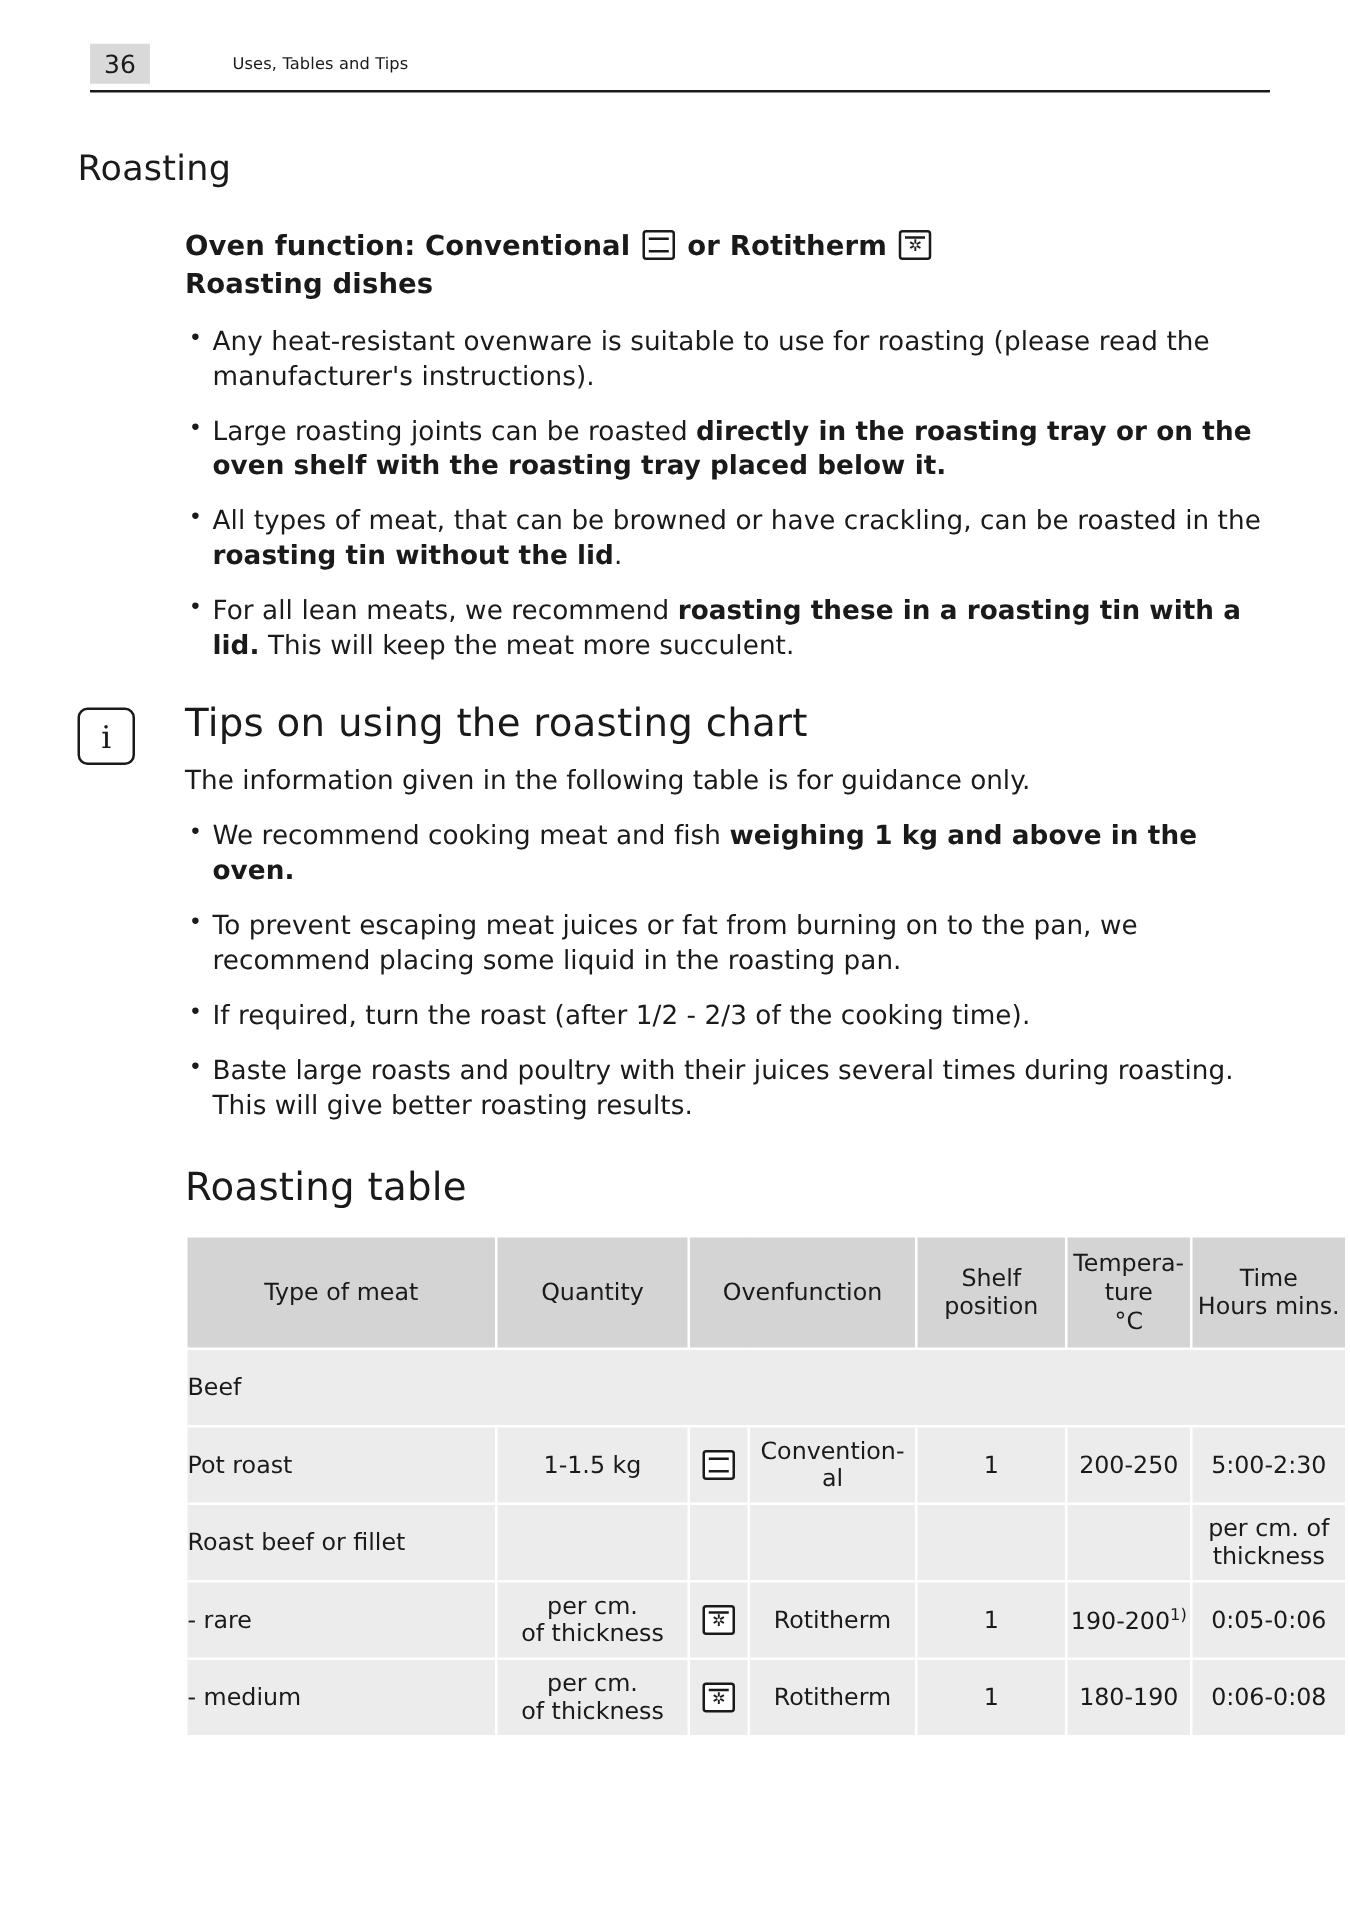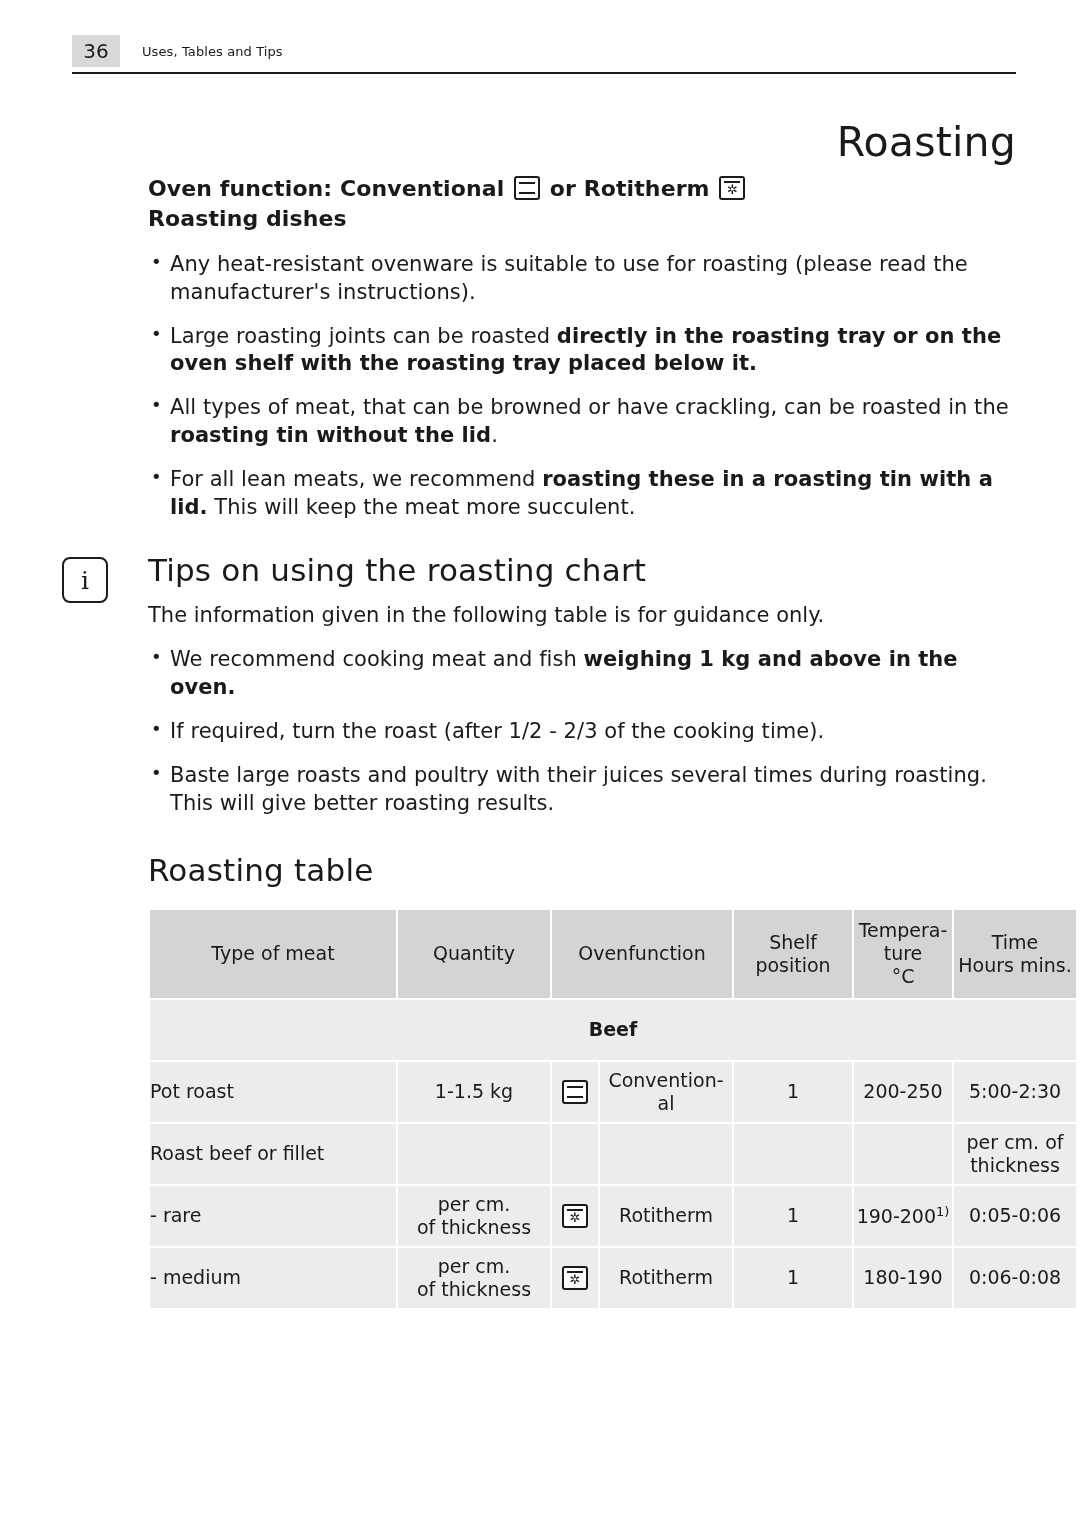--- a/index.html
+++ b/index.html
@@ -28,20 +28,21 @@
     position: absolute;
     top: 34px;
     left: 72px;
     width: 944px;
     height: 40px;
   }
   .header-row {
     display: flex;
     align-items: center;
     height: 34px;
+    gap: 44px;
   }
   .page-number {
     width: 48px;
     height: 32px;
     background: #d9d9d9;
     display: flex;
     align-items: center;
     justify-content: center;
     font-size: 20px;
     color: #1a1a1a;
@@ -63,25 +64,24 @@
 
   
   .content {
     position: absolute;
     left: 148px;
     top: 118px;
     width: 868px;
   }
 
   h1.section-title {
-    font-size: 41px;
-    font-weight: normal;
-    margin: 0 0 8px -86px;
+    font-size: 28px;
+    font-weight: normal;
+    margin: 0 0 32px -86px;
     letter-spacing: 0.2px;
-    text-align: right;
   }
   .sub-head {
     font-size: 22px;
     font-weight: bold;
     margin: 0;
     line-height: 1.38;
     letter-spacing: 0.1px;
   }
   .bullets {
     margin: 10px 0 0 0;
@@ -224,22 +224,22 @@
     background: #ececec;
     height: 60px;
     vertical-align: middle;
     line-height: 1.18;
     color: #1a1a1a;
   }
   td.left { text-align: left; padding-left: 14px; }
   td.center { text-align: center; }
   td.group {
     background: #dcdcdc;
-    font-weight: bold;
-    text-align: center;
+    font-weight: normal;
+    text-align: left;
     padding-left: 14px;
     height: 38px;
     font-size: 19px;
     margin-top: 34px;
   }
   .sup { font-size: 13px; vertical-align: super; }
   col.c1 { width: 248px; }
   col.c2 { width: 154px; }
   col.c3 { width: 48px; }
   col.c4 { width: 134px; }
@@ -281,20 +281,21 @@
       </ul>
 
     <div class="tips-block">
       <div class="info-icon">
         <span>i</span>
       </div>
       <h2 class="tips-title">Tips on using the roasting chart</h2>
       <p class="tips-intro">The information given in the following table is for guidance only.</p>
       <ul class="bullets" id="tips-bullets">
           <li><span>We recommend cooking meat and fish </span><b>weighing 1 kg and above in the oven.</b></li>
+          <li><span>To prevent escaping meat juices or fat from burning on to the pan, we recommend placing some liquid in the roasting pan.</span></li>
           <li><span>If required, turn the roast (after 1/2 - 2/3 of the cooking time).</span></li>
           <li><span>Baste large roasts and poultry with their juices several times during roasting. This will give better roasting results.</span></li>
         </ul>
     </div>
 
     <h2 class="table-title">Roasting table</h2>
 
     <table class="roast">
       <colgroup>
         <col class="c1">

